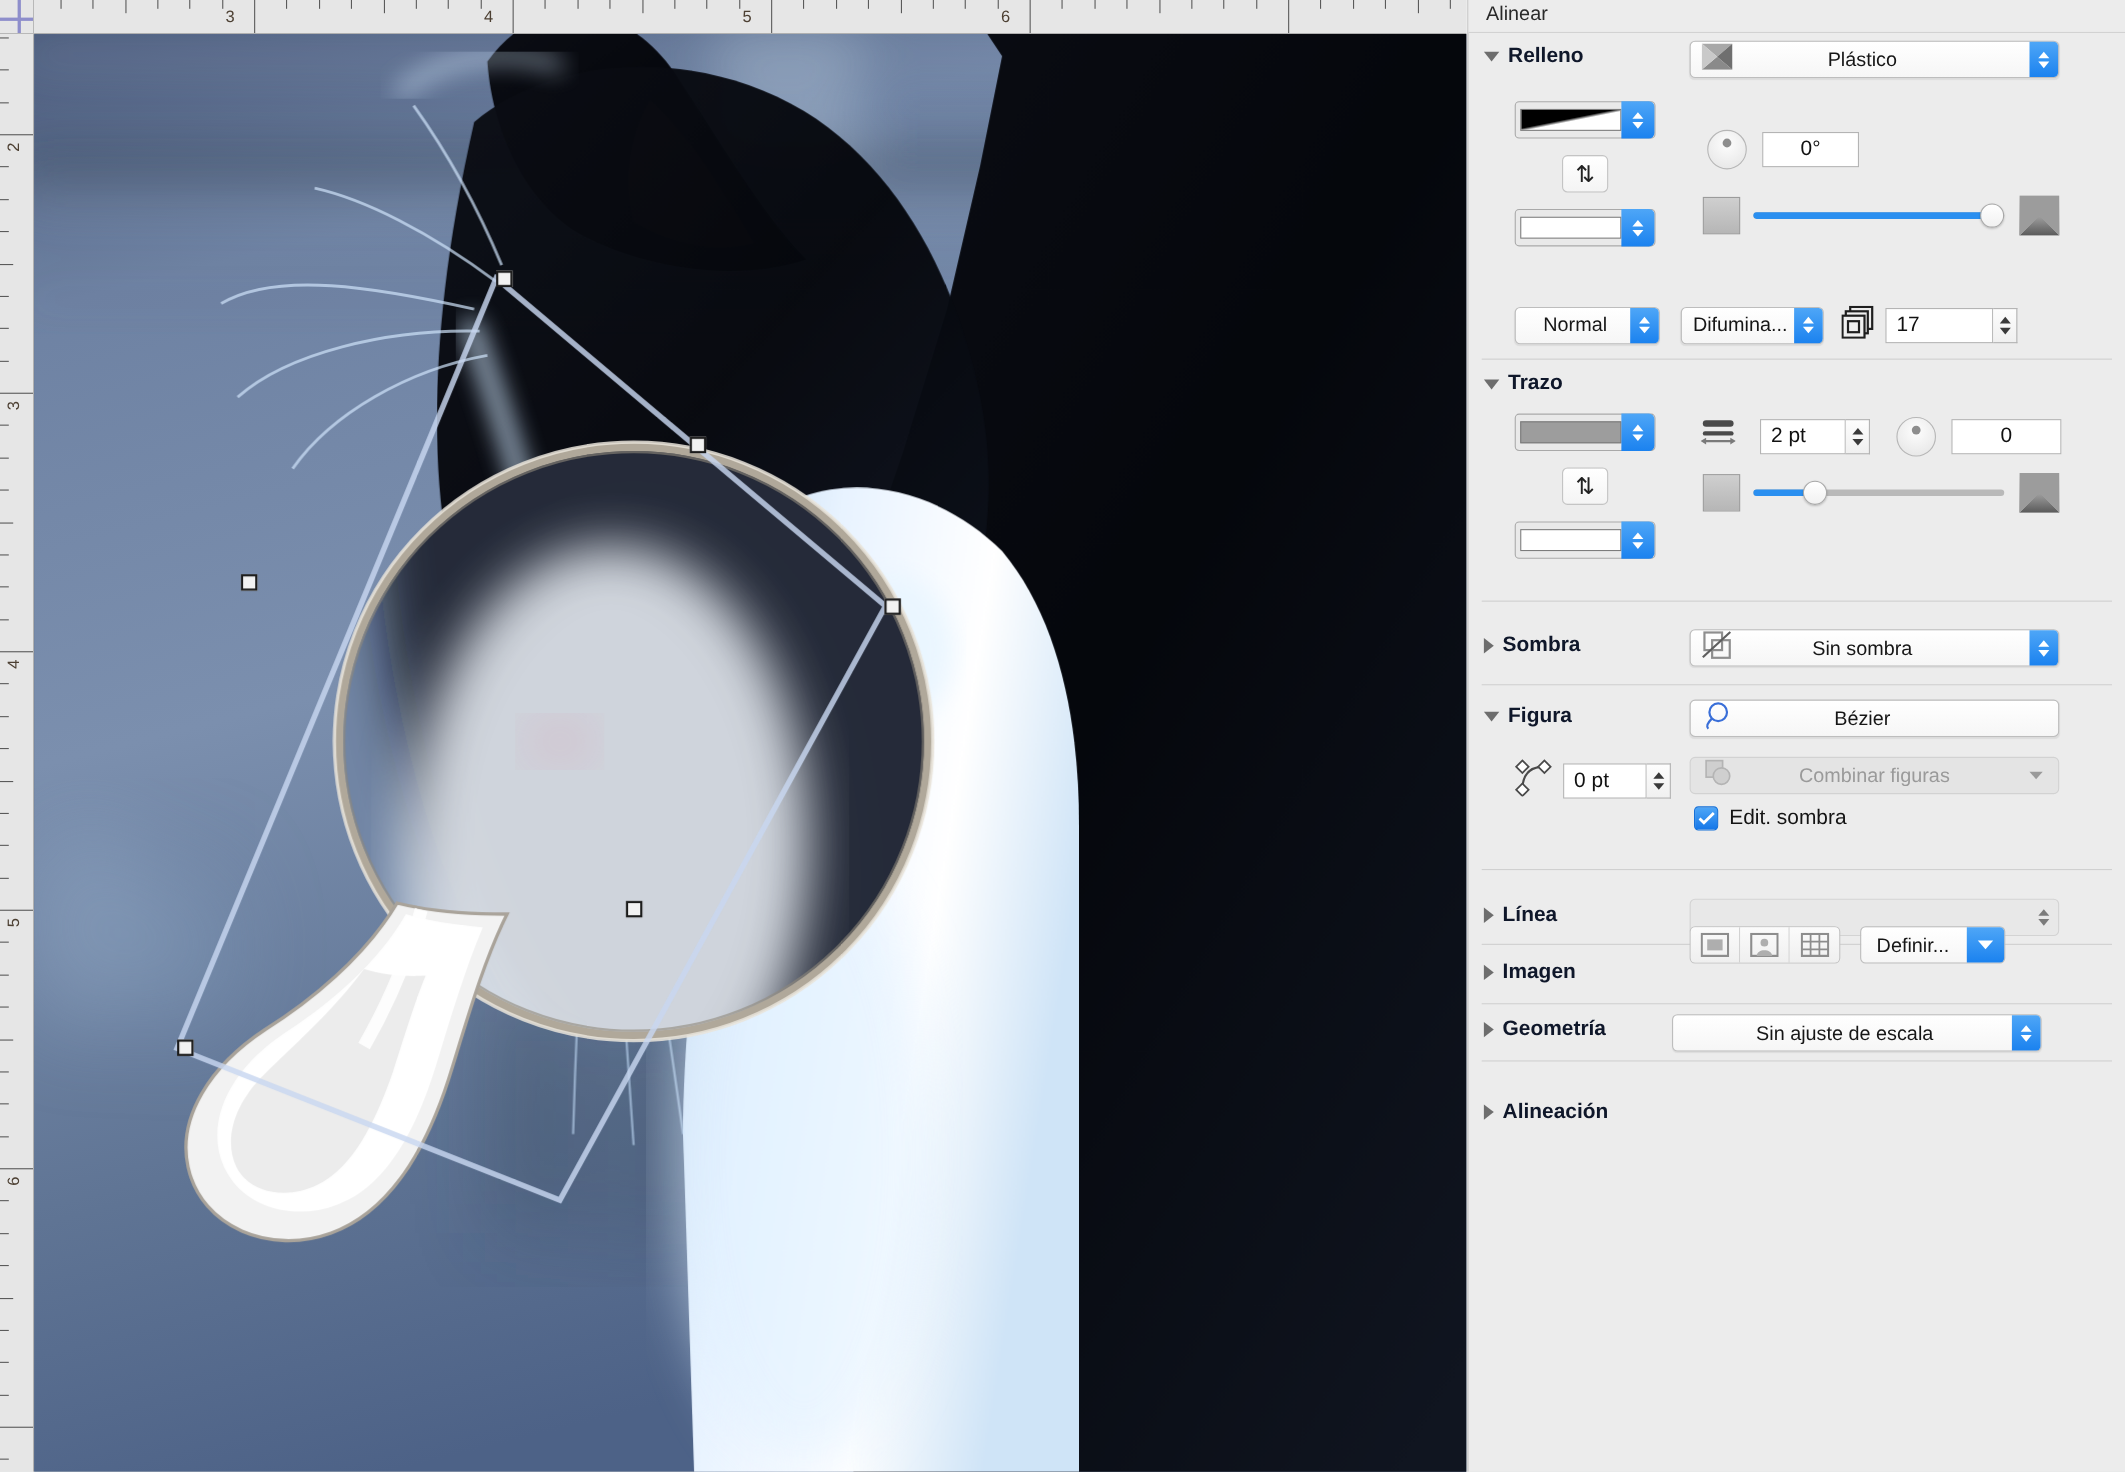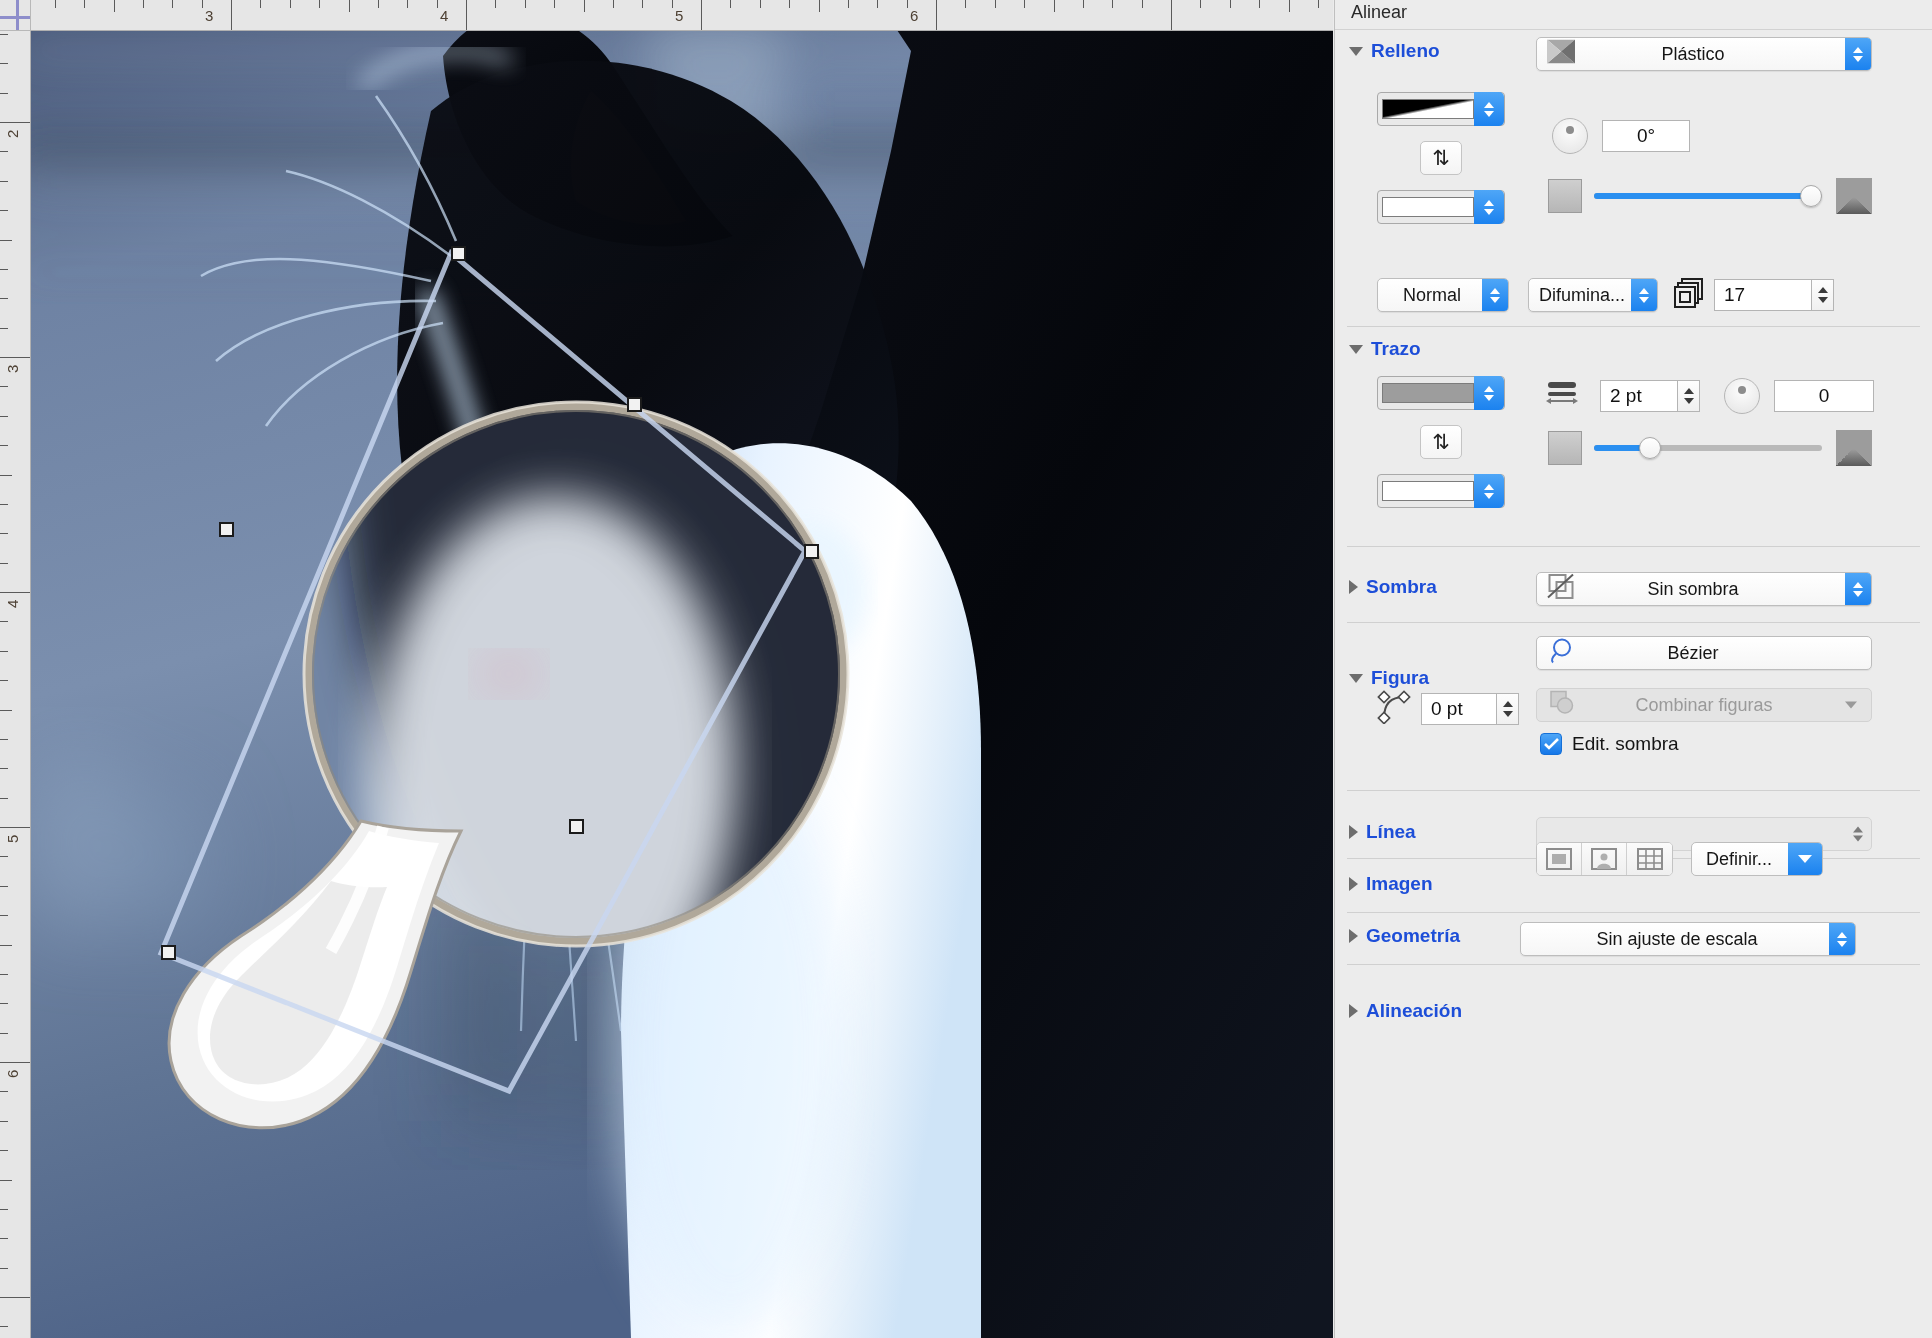--- a/index.html
+++ b/index.html
@@ -58,21 +58,21 @@
     background: #ececec; border-left: 1px solid #bfbfbf;
   }
   .insp-title {
     position: absolute; left: 16px; top: 2px; font-size: 18px; color: #2a2a2a;
   }
   .insp-titlebar {
     position: absolute; left: 0; top: 0; right: 0; height: 30px;
     background: #ececec; border-bottom: 1px solid #d2d2d2;
   }
   .sec-label {
-    font-size: 19px; font-weight: bold; color: #1d4ed8;
+    font-size: 19px; font-weight: bold; color: #0f172a;
     display: flex; align-items: center; gap: 8px;
   }
   .tri { width: 0; height: 0; }
   .tri.down { border-left: 7px solid transparent; border-right: 7px solid transparent; border-top: 9px solid #6d6d6d; }
   .tri.right { border-top: 7px solid transparent; border-bottom: 7px solid transparent; border-left: 9px solid #6d6d6d; }
 
   .row { position: absolute; display: flex; align-items: center; }
 
   
   .popup {
@@ -662,21 +662,21 @@
         <span class="lbl">Sin sombra</span>
         <span class="arrows">
           <span class="chev-up"></span>
             <span class="chev-dn"></span>
         </span>
       </div>
     </div>
 
     <div class="divider" style="top:622px;"></div>
 
-    <div class="row" style="left:14px; top:640px;margin-top:27px;">
+    <div class="row" style="left:14px; top:640px;">
       <div class="sec-label">
         <span class="tri down"></span>
         <span>Figura</span>
       </div>
     </div>
     <div class="row" style="left:201px; top:636px;">
       <div class="popup" style="width:336px;">
         <span class="leadicon">
           <svg width="28" height="28" viewBox="0 0 28 28">
             <circle cx="15" cy="11" r="8" fill="none" stroke="#3a6fd8" stroke-width="2"></circle>

